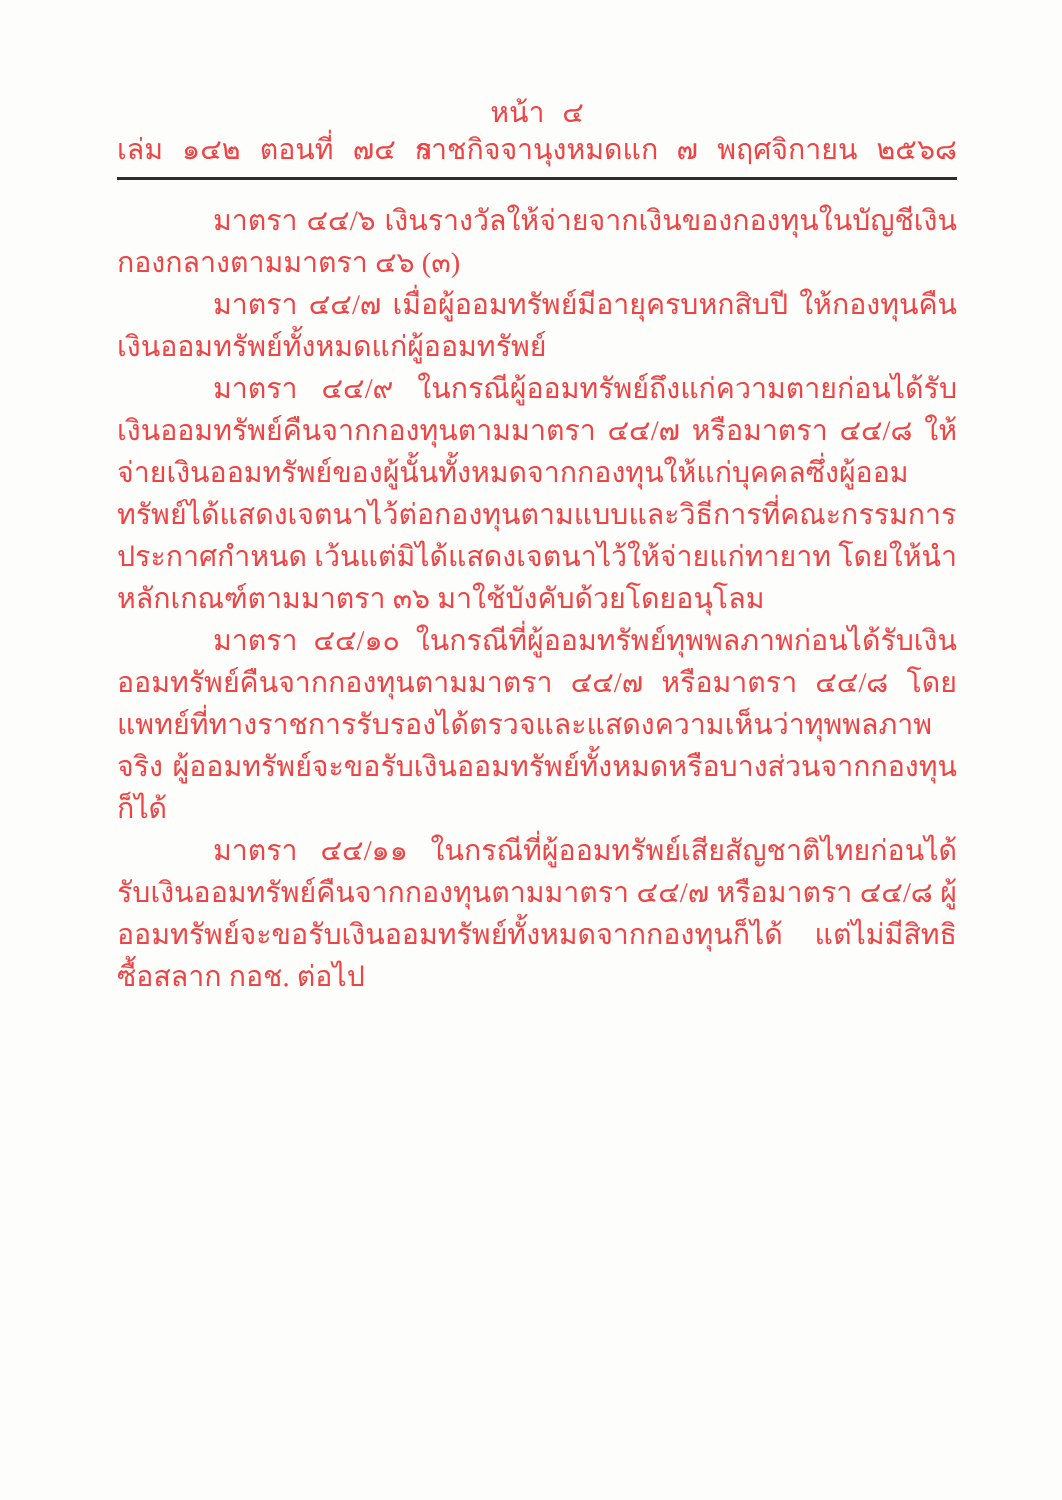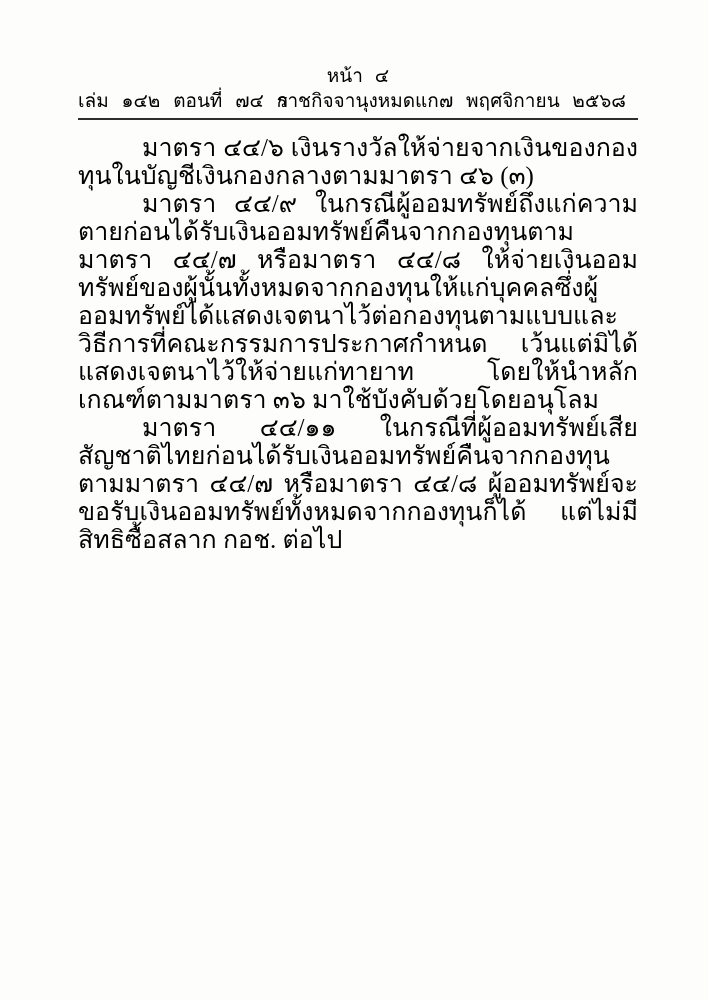--- a/index.html
+++ b/index.html
@@ -6,21 +6,21 @@
     margin: 0;
     padding: 0;
     background: #e8e8e8;
   }
   .page {
     position: relative;
     width: 708px;
     height: 1000px;
     margin: 0 auto;
     background: #fdfdfc;
-    color: #000000;
+    color: #ef4444;
     font-family: "Liberation Serif", "DejaVu Serif", serif;
     overflow: hidden;
   }
   .content {
     position: absolute;
     left: 78px;
     top: 0;
     width: 560px;
   }
   .header {
@@ -49,36 +49,36 @@
   .masthead .center {
     position: absolute;
     left: 0;
     right: 0;
     top: 0;
     text-align: center;
     word-spacing: 4px;
   }
   .masthead .right {
     position: absolute;
-    right: 12px;
+    right: 0;
     top: 0;
     word-spacing: 8px;
     white-space: nowrap;
   }
   .rule {
     border: none;
     border-top: 2px solid #2e2e2e;
     margin: 4px 0 0 0;
   }
   .body-text {
     margin-top: 14px;
   }
   .body-text p {
     margin: 0;
-    font-size: 25px;
+    font-size: 19px;
     line-height: 28px;
     text-indent: 64px;
     text-align: justify;
   }
 </style>
 </head>
 <body>
 
 <div class="page">
   <div class="content">
@@ -88,19 +88,21 @@
       <div class="masthead">
         <span class="left">เล่ม ๑๔๒ ตอนที่ ๗๔ ก</span>
         <span class="center">ราชกิจจานุงหมดแก</span>
         <span class="right">๗ พฤศจิกายน ๒๕๖๘</span>
       </div>
       <hr class="rule">
     </div>
 
     <div class="body-text">
       <p>มาตรา ๔๔/๖ เงินรางวัลให้จ่ายจากเงินของกองทุนในบัญชีเงินกองกลางตามมาตรา ๔๖ (๓)</p>
+      <p>มาตรา ๔๔/๗ เมื่อผู้ออมทรัพย์มีอายุครบหกสิบปี ให้กองทุนคืนเงินออมทรัพย์ทั้งหมดแก่ผู้ออมทรัพย์</p>
       <p>มาตรา ๔๔/๙ ในกรณีผู้ออมทรัพย์ถึงแก่ความตายก่อนได้รับเงินออมทรัพย์คืนจากกองทุนตามมาตรา ๔๔/๗ หรือมาตรา ๔๔/๘ ให้จ่ายเงินออมทรัพย์ของผู้นั้นทั้งหมดจากกองทุนให้แก่บุคคลซึ่งผู้ออมทรัพย์ได้แสดงเจตนาไว้ต่อกองทุนตามแบบและวิธีการที่คณะกรรมการประกาศกำหนด เว้นแต่มิได้แสดงเจตนาไว้ให้จ่ายแก่ทายาท โดยให้นำหลักเกณฑ์ตามมาตรา ๓๖ มาใช้บังคับด้วยโดยอนุโลม</p>
+      <p>มาตรา ๔๔/๑๐ ในกรณีที่ผู้ออมทรัพย์ทุพพลภาพก่อนได้รับเงินออมทรัพย์คืนจากกองทุนตามมาตรา ๔๔/๗ หรือมาตรา ๔๔/๘ โดยแพทย์ที่ทางราชการรับรองได้ตรวจและแสดงความเห็นว่าทุพพลภาพจริง ผู้ออมทรัพย์จะขอรับเงินออมทรัพย์ทั้งหมดหรือบางส่วนจากกองทุนก็ได้</p>
       <p>มาตรา ๔๔/๑๑ ในกรณีที่ผู้ออมทรัพย์เสียสัญชาติไทยก่อนได้รับเงินออมทรัพย์คืนจากกองทุนตามมาตรา ๔๔/๗ หรือมาตรา ๔๔/๘ ผู้ออมทรัพย์จะขอรับเงินออมทรัพย์ทั้งหมดจากกองทุนก็ได้ แต่ไม่มีสิทธิซื้อสลาก กอช. ต่อไป</p>
 
     </div>
 
   </div>
 </div>
 
 </body></html>

